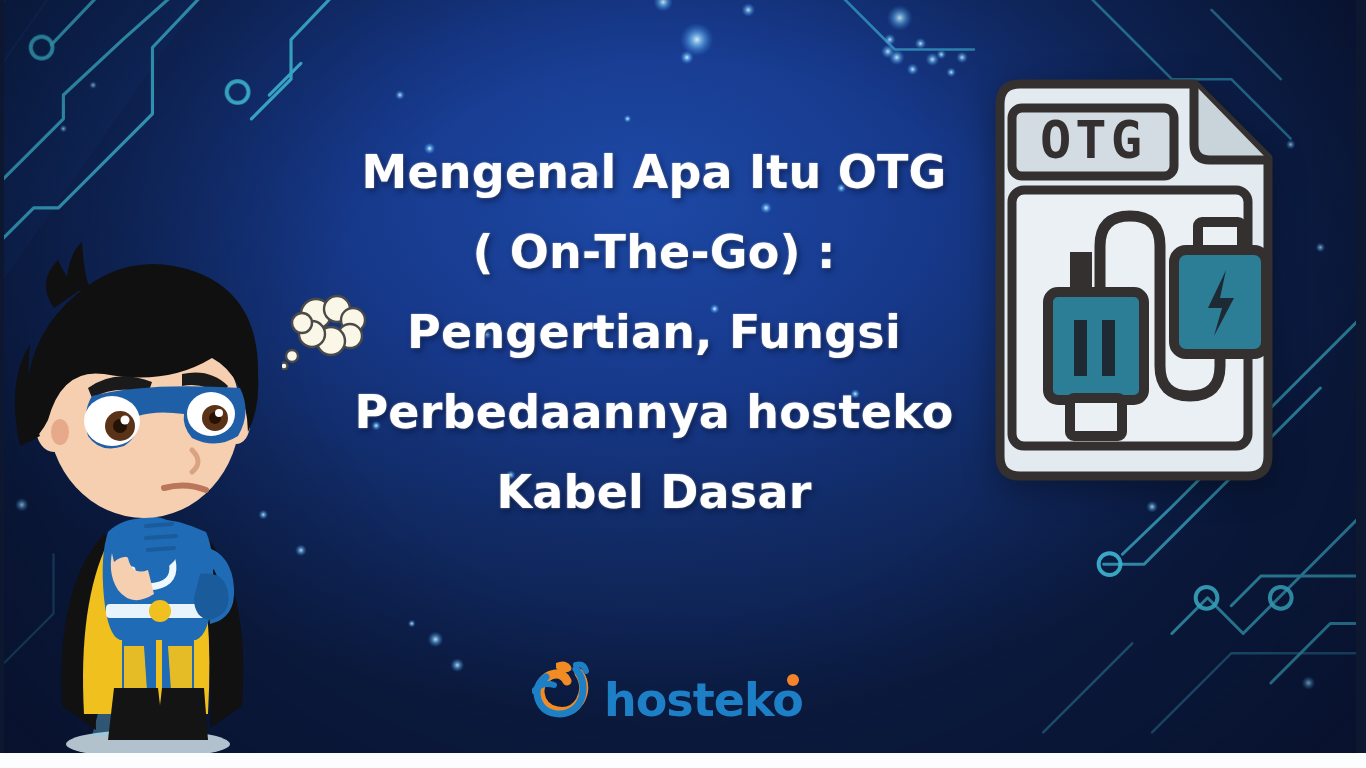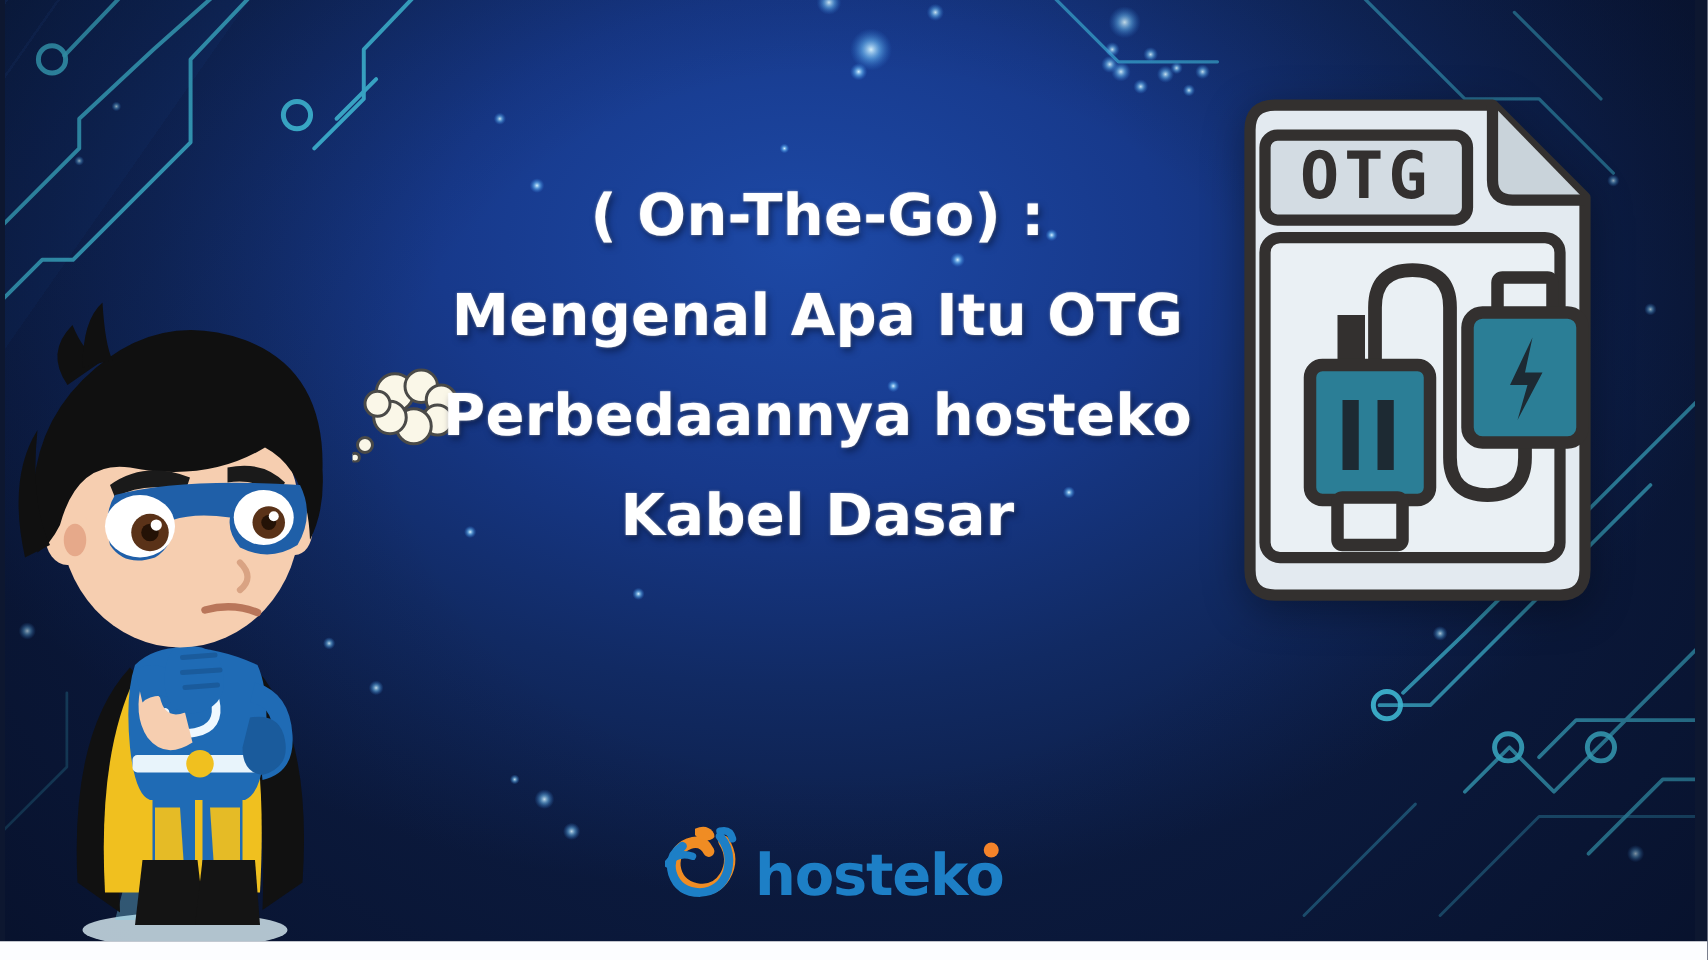--- a/index.html
+++ b/index.html
@@ -326,22 +326,23 @@
       <circle cx="129" cy="184" r="4.5" fill="#ffffff"></circle>
       <circle cx="219" cy="182" r="13" fill="#5a3218"></circle>
       <circle cx="219" cy="182" r="6" fill="#241206"></circle>
       <circle cx="223" cy="177" r="4" fill="#ffffff"></circle>
 
       <path d="M196 214 q12 12 0 22" fill="none" stroke="#d9a383" stroke-width="5" stroke-linecap="round"></path>
       <path d="M168 252 q22 -6 42 2" fill="none" stroke="#b9765a" stroke-width="6" stroke-linecap="round"></path>
     </svg>
 
     <div class="title-block">
+      <div class="title-line">Mengenal Apa Itu OTG</div>
       <div class="title-line">( On-The-Go) :</div>
-      <div class="title-line">Mengenal Apa Itu OTG</div>
+      <div class="title-line">Pengertian, Fungsi</div>
       <div class="title-line">Perbedaannya hosteko</div>
       <div class="title-line">Kabel Dasar</div>
     </div>
 
     <div class="logo">
       <div class="logo-mark">
         <svg viewBox="0 0 62 62" width="62" height="62">
           <path d="M47 16 Q56 30 48 44 Q40 57 25 54 Q10 51 8 36 Q7 23 19 18 Q30 14 35 24" fill="none" stroke="#f08c23" stroke-width="9" stroke-linecap="round"></path>
           <path d="M44 12 Q54 24 50 40 Q45 56 28 57 Q11 57 6 42 Q2 28 14 20" fill="none" stroke="#1d7fc6" stroke-width="7" stroke-linecap="round"></path>
           <path d="M2 34 Q10 24 22 28" fill="none" stroke="#1d7fc6" stroke-width="6" stroke-linecap="round"></path>

